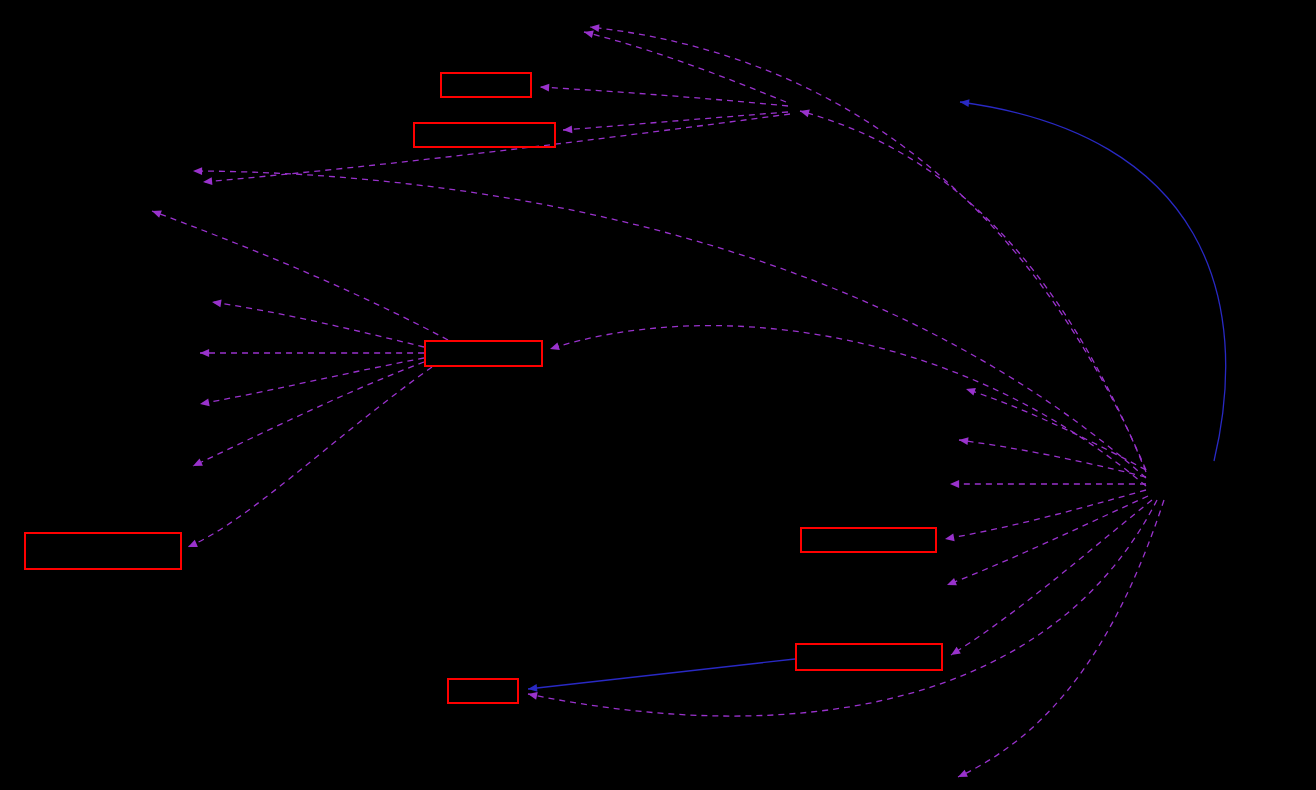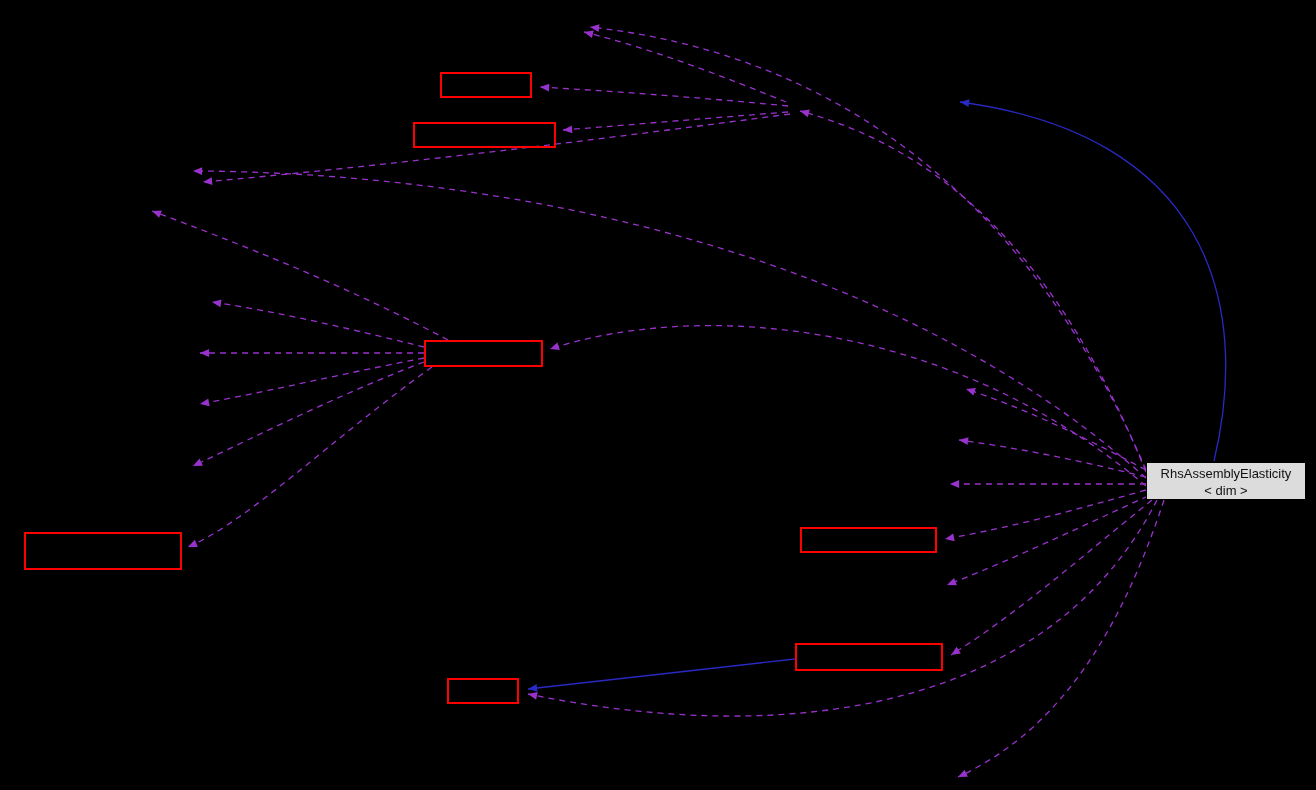--- a/index.html
+++ b/index.html
@@ -95,18 +95,14 @@
   </svg>
 
   <div class="rnode" style="left:440px; top:72px;  width:92px;  height:26px"></div>
   <div class="rnode" style="left:413px; top:122px; width:143px; height:26px"></div>
   <div class="rnode" style="left:424px; top:340px; width:119px; height:27px"></div>
   <div class="rnode" style="left:24px;  top:532px; width:158px; height:38px"></div>
   <div class="rnode" style="left:800px; top:527px; width:137px; height:26px"></div>
   <div class="rnode" style="left:795px; top:643px; width:148px; height:28px"></div>
   <div class="rnode" style="left:447px; top:678px; width:72px;  height:26px"></div>
 
-  <div class="main-node" style="left:1146px; top:462px; width:160px; height:38px">
-    <div>RhsAssemblyElasticity</div>
-    <div>&lt; dim &gt;</div>
-  </div>
 
 </div>
 
 </body></html>

